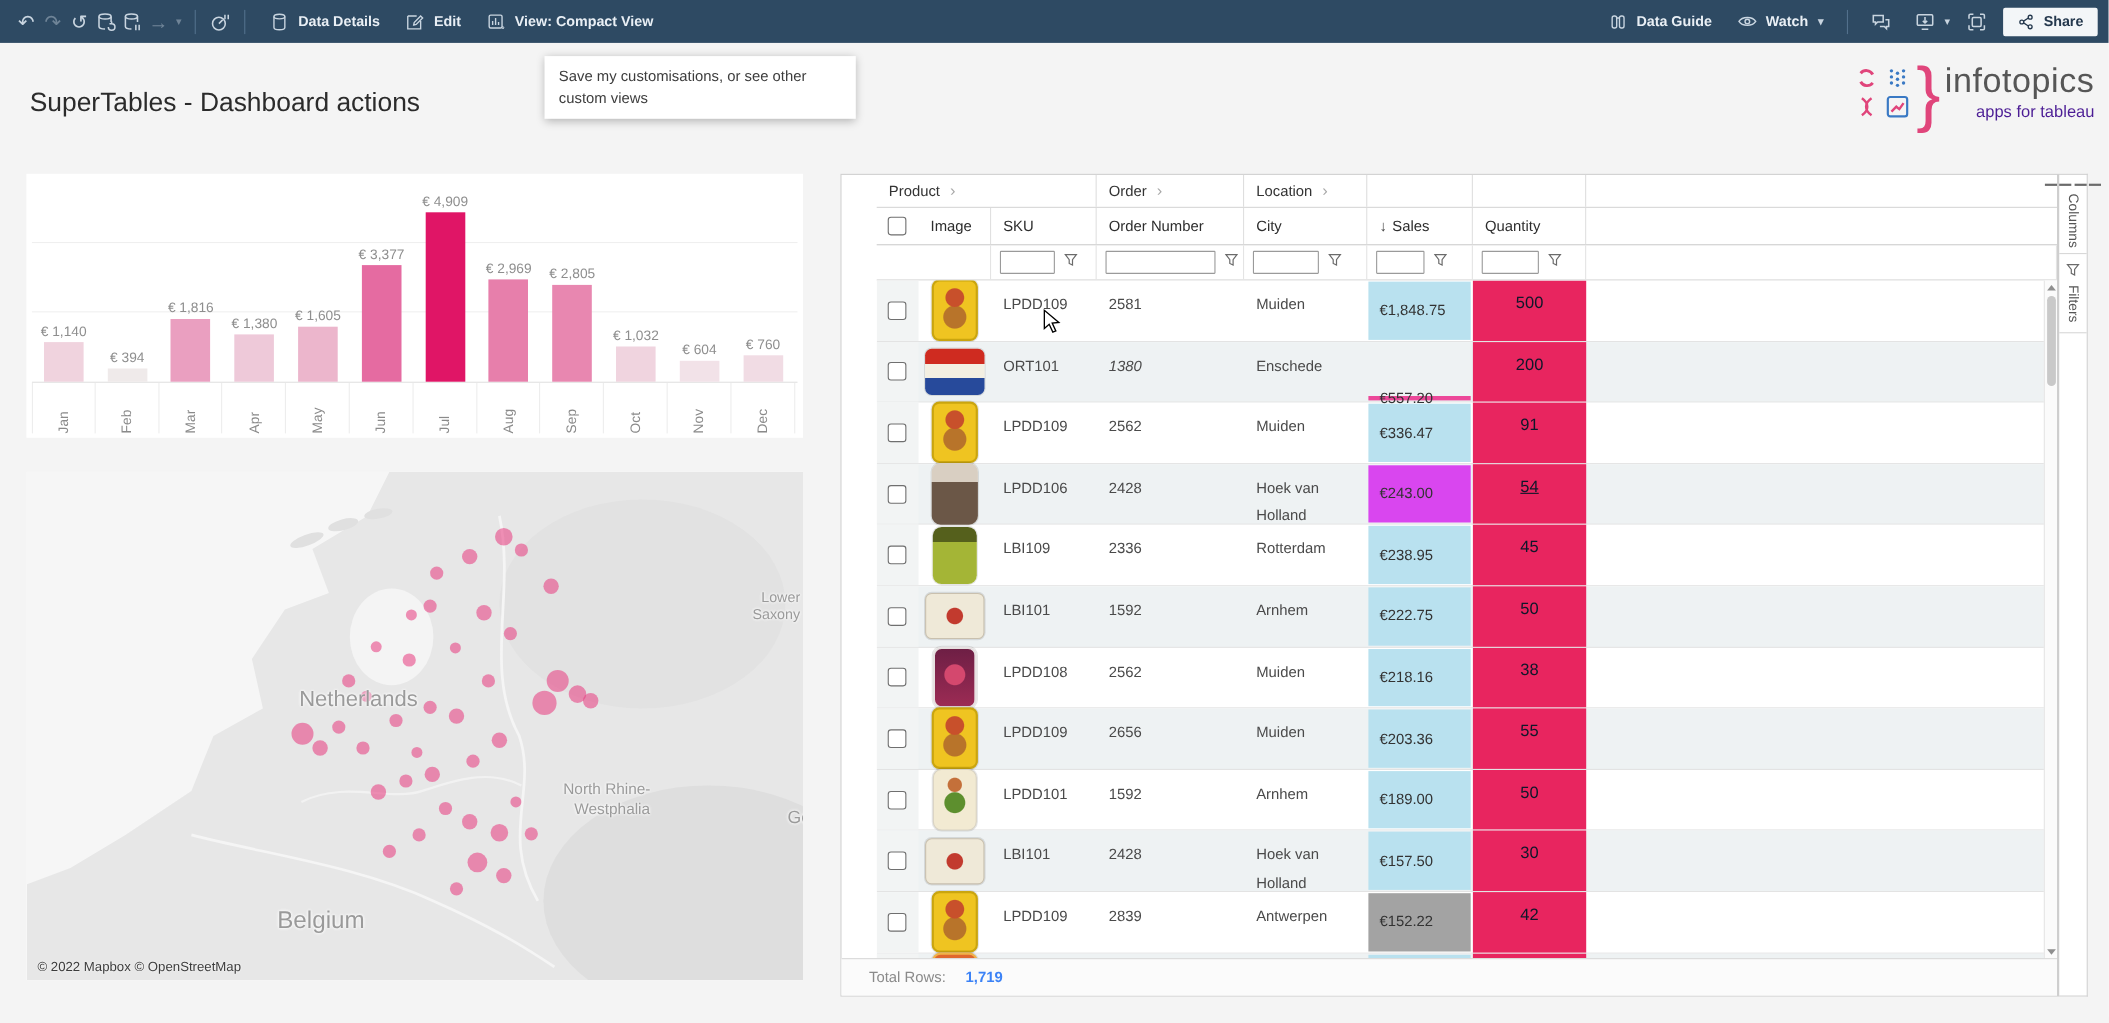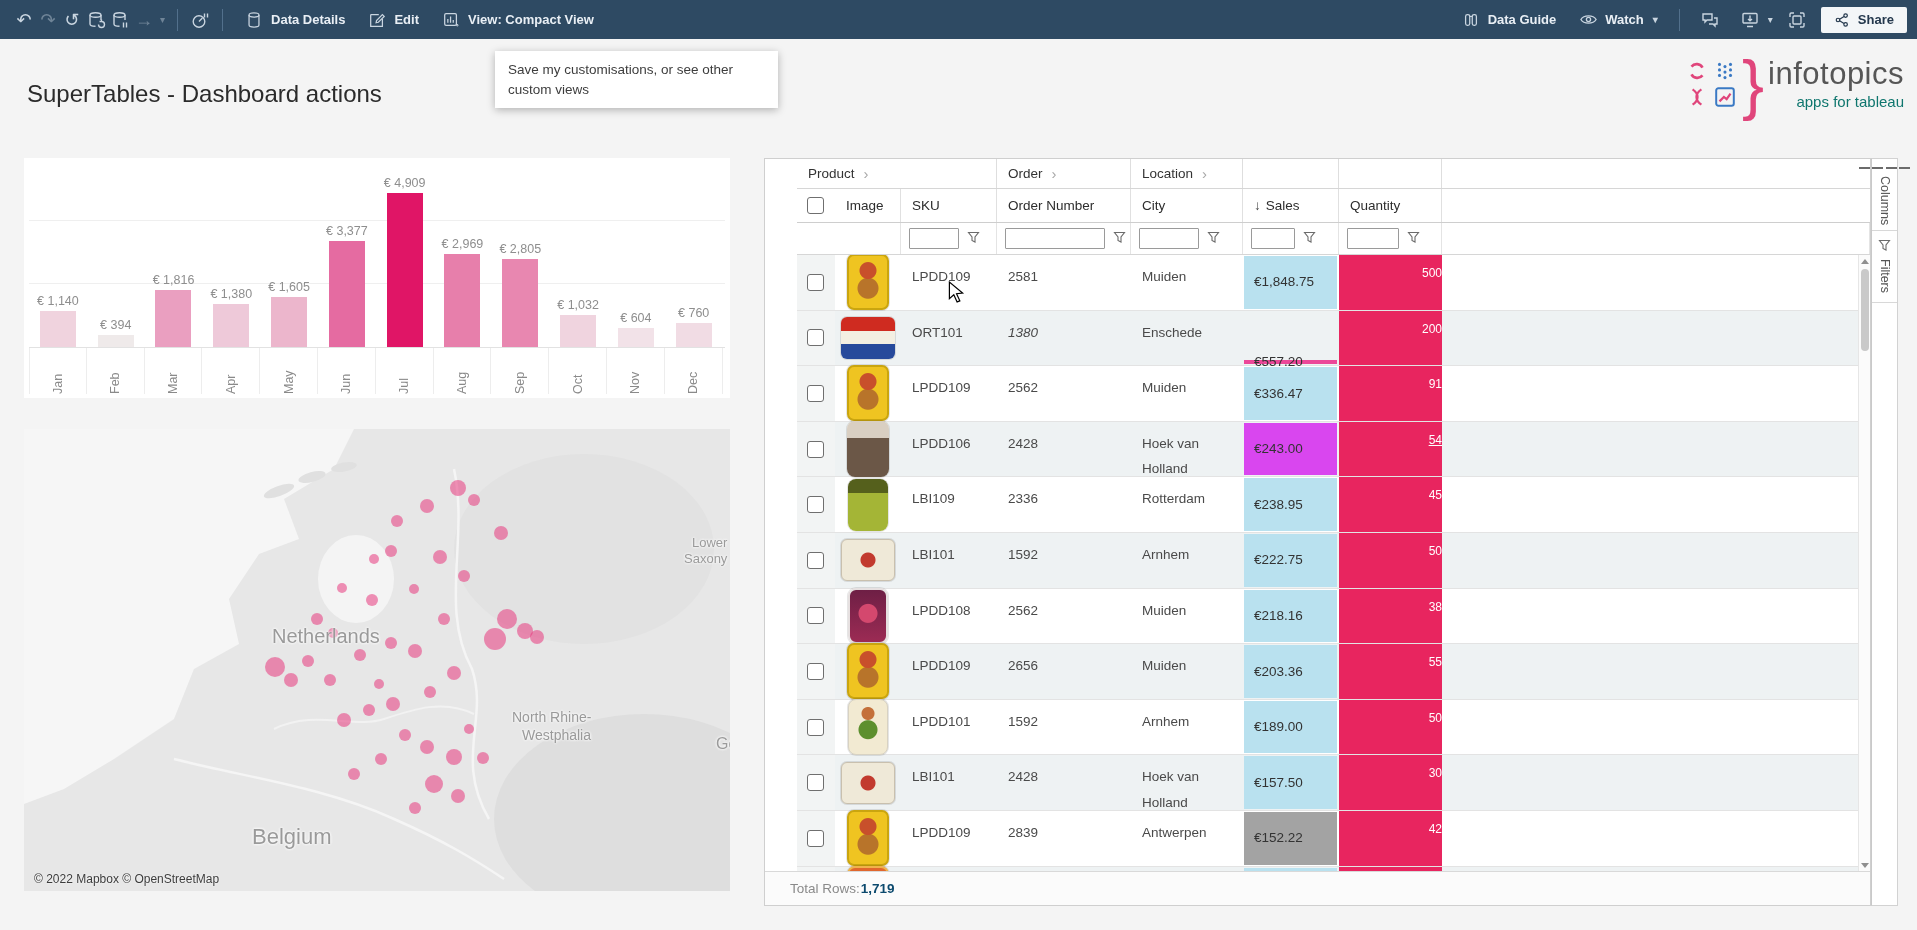--- a/index.html
+++ b/index.html
@@ -26,21 +26,21 @@
   .tooltip { position:absolute; left:495px; top:51px; width:283px; background:#fff; color:#3d3d3d;
              font-size:13.5px; line-height:1.45; padding:9px 13px; box-shadow:0 2px 8px rgba(0,0,0,.28); z-index:30; }
 
   
   .page-title { position:absolute; left:27px; top:80px; font-size:24px; color:#2b2b2b; }
   .logo { position:absolute; left:1686px; top:58px; display:flex; align-items:center; }
   .logo-glyphs { display:grid; grid-template-columns:24px 24px; grid-gap:4px; margin-right:4px; }
   .logo-glyphs svg { width:22px; height:22px; }
   .logo-brace { font-size:66px; color:#e0457b; font-weight:400; line-height:.8; margin-right:4px; }
   .logo-name { font-size:31px; color:#565656; letter-spacing:.5px; line-height:1; }
-  .logo-tag { font-size:15px; color:#0f766e; text-align:right; margin-top:4px; }
+  .logo-tag { font-size:15px; color:#4c1d95; text-align:right; margin-top:4px; }
 
   
   .card { position:absolute; background:#fff; }
   .chart-card { left:24px; top:158px; width:706px; height:240px; }
   .map-card   { left:24px; top:429px; width:706px; height:462px; }
 
   
   .chart-plot { position:relative; height:190px; margin:0 5px; display:flex; align-items:flex-end;
                 border-bottom:1px solid #e2e2e2; }
   .gridline { position:absolute; left:0; right:0; height:1px; background:#efefef; }
@@ -79,25 +79,25 @@
   .cb { width:17px; height:17px; border:1.6px solid #6f6f6f; border-radius:3px; background:#fff; display:inline-block; }
   .tbody { position:relative; height:618px; overflow:hidden; }
   .drow { display:flex; height:55.6px; border-bottom:1px solid #e3e3e3; background:#fff; }
   .drow.alt { background:#eef2f3; }
   .dcell { padding:9px 0 0 11px; font-size:13.5px; color:#4a4a4a; line-height:1.9; }
   .cell-cb { display:flex; align-items:center; padding-left:10px; background:#f2f4f4; }
   .cell-img { display:flex; align-items:center; justify-content:center; padding:0; }
   .cell-sales, .cell-qty { position:relative; padding:0; }
   .sales-chip { position:absolute; inset:1px 2px 1px 1px; display:flex; align-items:center; padding-left:10px;
                 font-size:13.5px; color:#333; }
-  .qty-chip { position:absolute; inset:0; text-align:right; padding-top:7px; font-size:12px; color:#ffffff; }
+  .qty-chip { position:absolute; inset:0; text-align:center; padding-top:7px; font-size:15px; color:#0f172a; }
 
   .tfoot { position:absolute; left:0; bottom:0; width:100%; height:34px; background:#fbfbfb; border-top:1px solid #d9d9d9;
            display:flex; align-items:center; padding-left:25px; font-size:13.5px; color:#8a8a8a; }
-  .tfoot b { color:#0c4a6e; margin-left:1px; }
+  .tfoot b { color:#3b82f6; margin-left:18px; }
 
   
   .vscroll { position:absolute; right:0; top:96px; bottom:34px; width:12px; background:#fbfbfb; border-left:1px solid #e6e6e6; }
   .vs-arrow { position:absolute; left:0; width:11px; height:12px; display:flex; align-items:center; justify-content:center; }
   .vs-arrow.up { top:0; } .vs-arrow.down { bottom:0; }
   .tri-up { width:0; height:0; border-left:4px solid transparent; border-right:4px solid transparent; border-bottom:5px solid #8f8f8f; }
   .tri-down { width:0; height:0; border-left:4px solid transparent; border-right:4px solid transparent; border-top:5px solid #8f8f8f; }
   .vs-thumb { position:absolute; left:1.5px; top:14px; width:8px; height:82px; background:#c9c9c9; border-radius:4px; }
 
   

